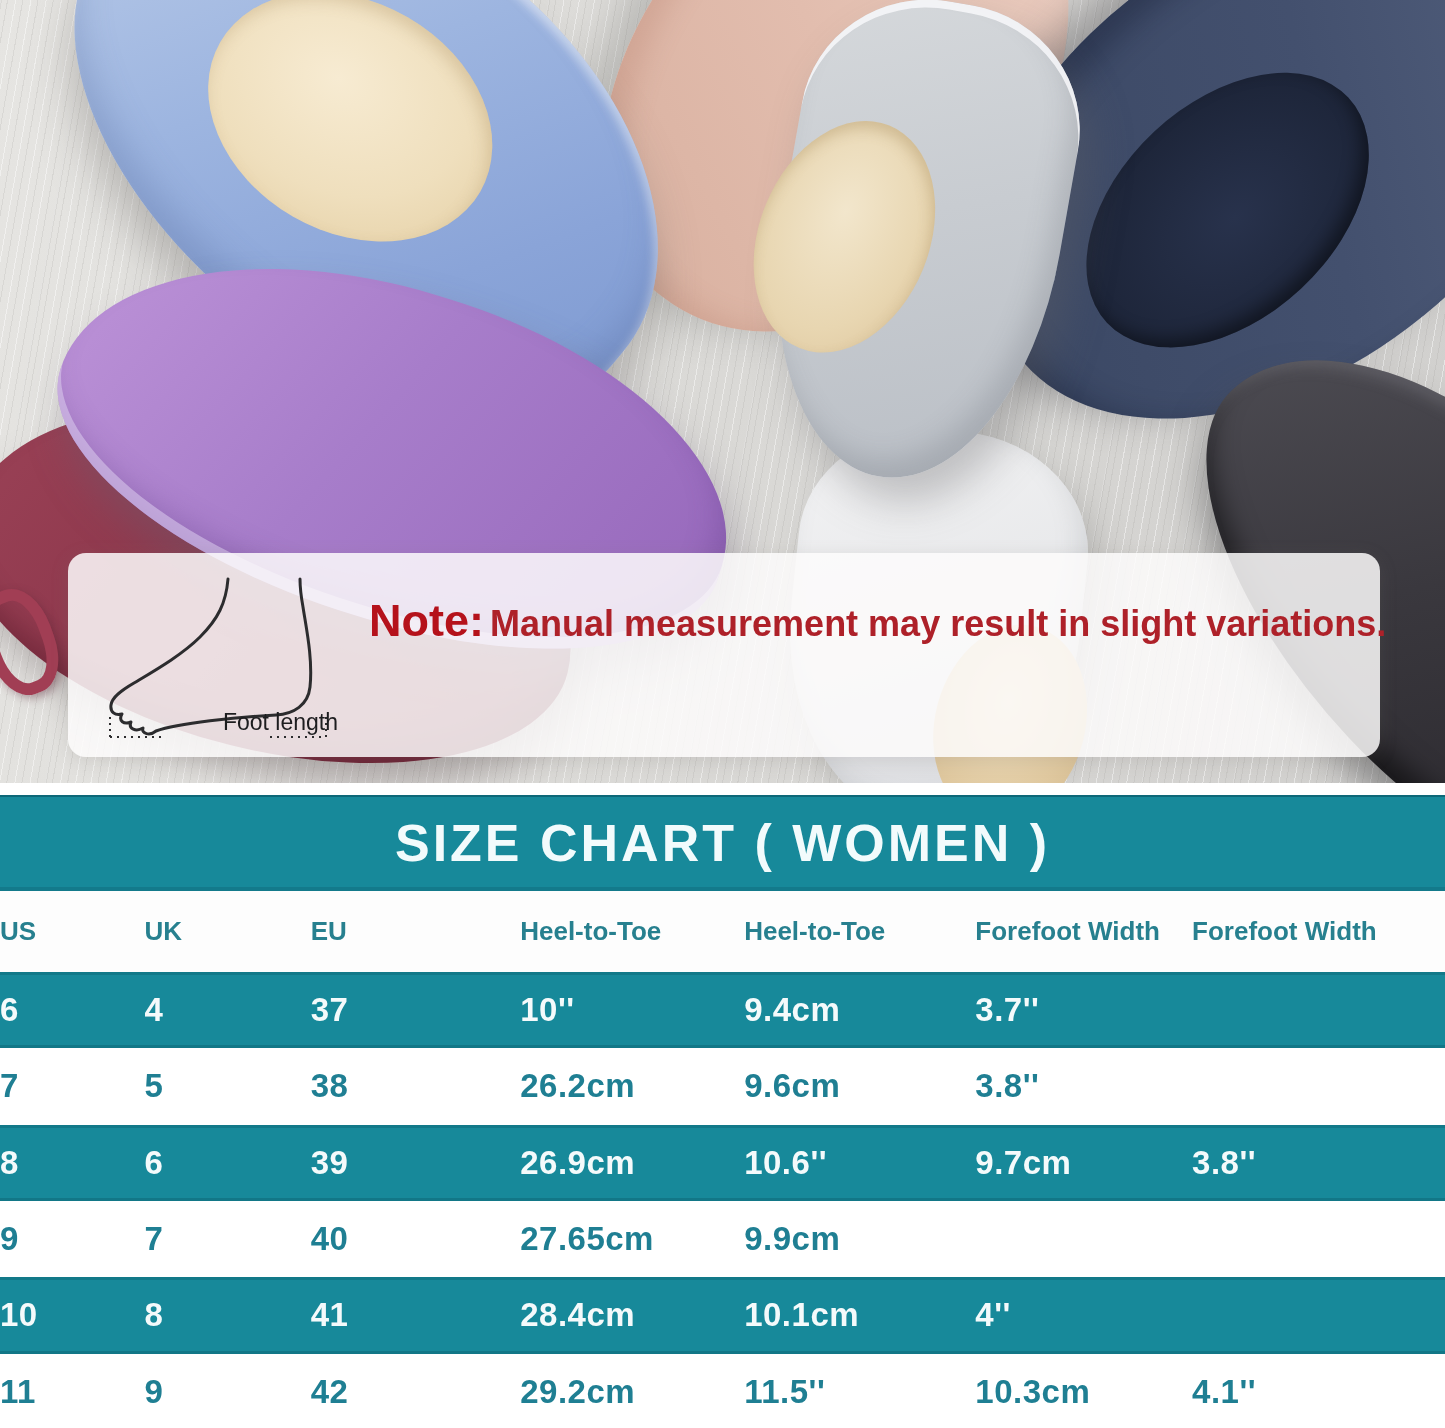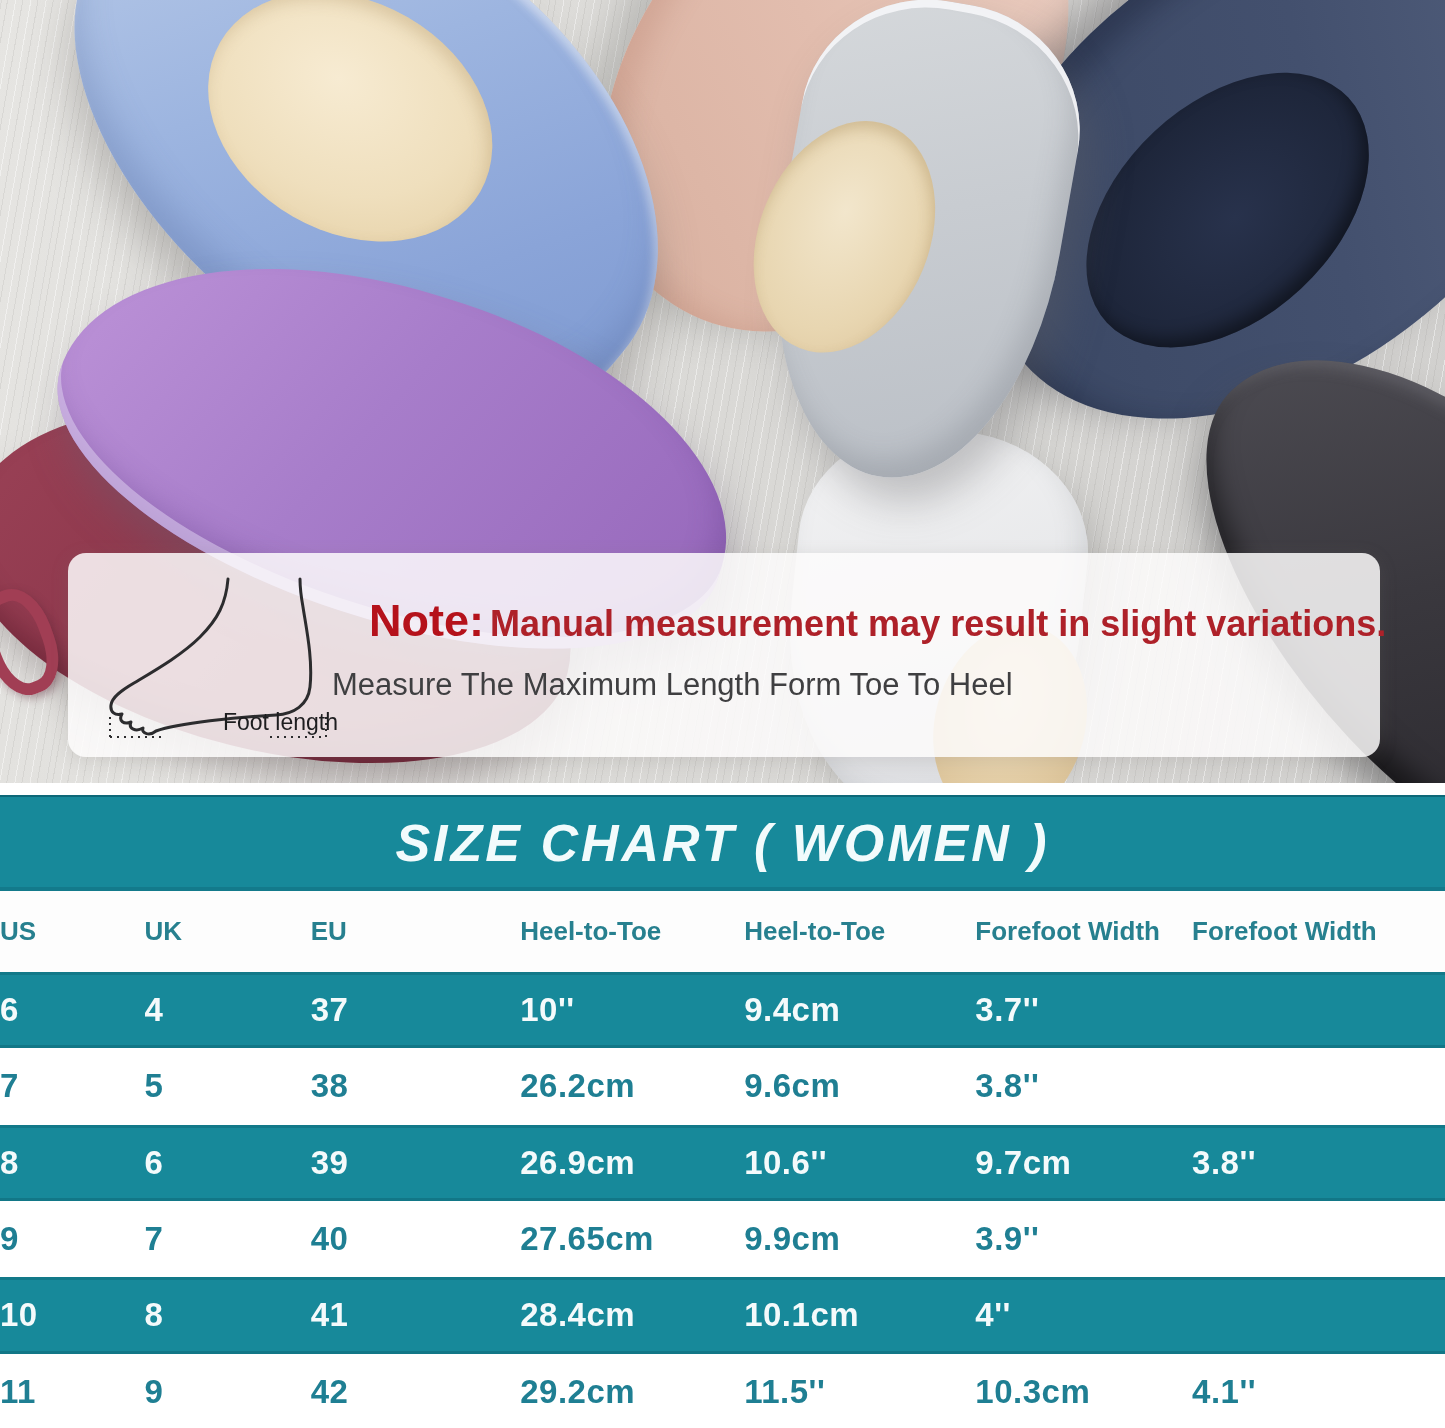--- a/index.html
+++ b/index.html
@@ -85,21 +85,21 @@
     font-size:23px;color:#1d1d1f;}
   .note-lines{position:absolute;left:262px;top:0;width:1040px;height:100%;}
   .note-line1{position:absolute;left:0;top:42px;white-space:nowrap;margin-left:39px;}
   .note-label{font-size:45px;font-weight:bold;color:#b5121b;letter-spacing:0;}
   .note-message{font-size:36px;font-weight:600;color:#ae2129;margin-left:6px;}
   .note-line2{position:absolute;left:2px;top:114px;font-size:31px;color:#3f3f41;white-space:nowrap;}
 
   
   .gap-strip{width:1445px;height:12px;background:#ffffff;}
   .title-band{width:1445px;height:94px;background:#17899a;border-top:2px solid #0d6878;
-    box-shadow:inset 0 -4px 0 rgba(8,80,95,.25);font-style:italic;}
+    box-shadow:inset 0 -4px 0 rgba(8,80,95,.25);}
   .title-band .title{display:block;text-align:center;line-height:92px;
     font-size:52px;font-weight:bold;letter-spacing:3px;color:#f2fbfc;}
   .grid-cols{display:grid;grid-template-columns:10% 11.5% 14.5% 15.5% 16% 15% 17.5%;
     align-items:center;text-align:left;}
   .thead-row{width:1445px;height:81px;background:#fdfdfd;}
   .thead-row .th{font-size:26px;font-weight:600;color:#27808f;}
   .tbody .trow{width:1445px;height:76.33px;}
   .trow.dark{background:#17899a;color:#f4fafb;
     box-shadow:inset 0 3px 0 rgba(8,80,95,.28), inset 0 -3px 0 rgba(8,80,95,.32);}
   .trow.light{background:#ffffff;color:#1f7f93;}
@@ -152,21 +152,20 @@
           <line x1="228" y1="146" x2="228" y2="168" stroke="#2c2c2e" stroke-width="2" stroke-dasharray="2,4"></line>
           <line x1="12" y1="166" x2="68" y2="166" stroke="#2c2c2e" stroke-width="2" stroke-dasharray="2,5"></line>
           <line x1="172" y1="166" x2="228" y2="166" stroke="#2c2c2e" stroke-width="2" stroke-dasharray="2,5"></line>
         </svg>
         <span class="foot-caption">Foot length</span>
       </div>
       <div class="note-lines">
         <div class="note-line1">
           <span class="note-label">Note:</span><span class="note-message">Manual measurement may result in slight variations.</span>
         </div>
-        <div class="note-line2">Measure The Maximum Length Form Toe To Heel</div>
       </div>
     </div>
   </div>
 
   <div class="gap-strip"></div>
 
   <div class="title-band">
     <span class="title">SIZE CHART ( WOMEN )</span>
   </div>
 
@@ -204,21 +203,20 @@
         <span class="td">10.6''</span>
         <span class="td">9.7cm</span>
         <span class="td">3.8''</span>
       </div>
       <div class="trow grid-cols light">
         <span class="td">9</span>
         <span class="td">7</span>
         <span class="td">40</span>
         <span class="td">27.65cm</span>
         <span class="td">9.9cm</span>
-        <span class="td">3.9''</span>
       </div>
       <div class="trow grid-cols dark">
         <span class="td">10</span>
         <span class="td">8</span>
         <span class="td">41</span>
         <span class="td">28.4cm</span>
         <span class="td">10.1cm</span>
         <span class="td">4''</span>
       </div>
       <div class="trow grid-cols light">

